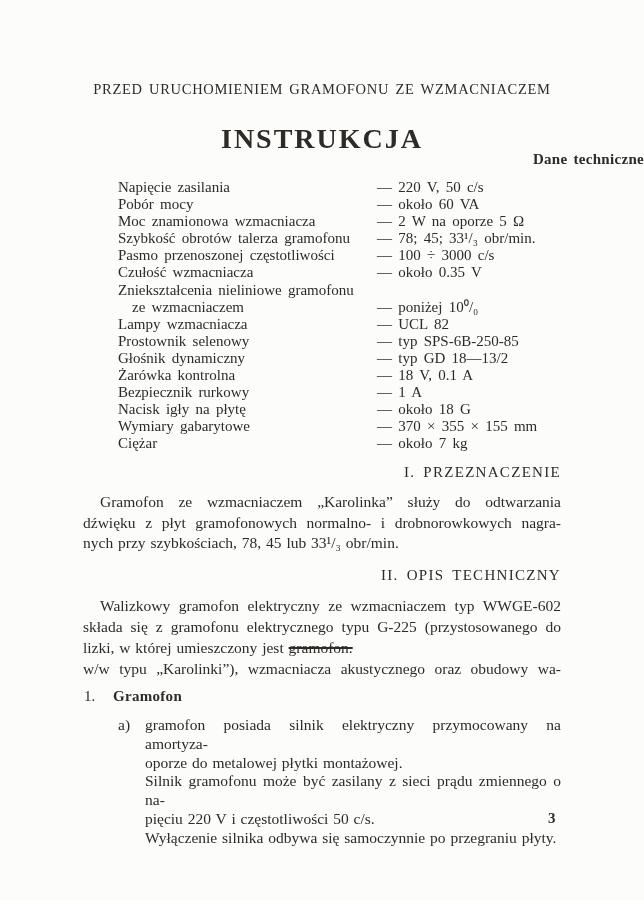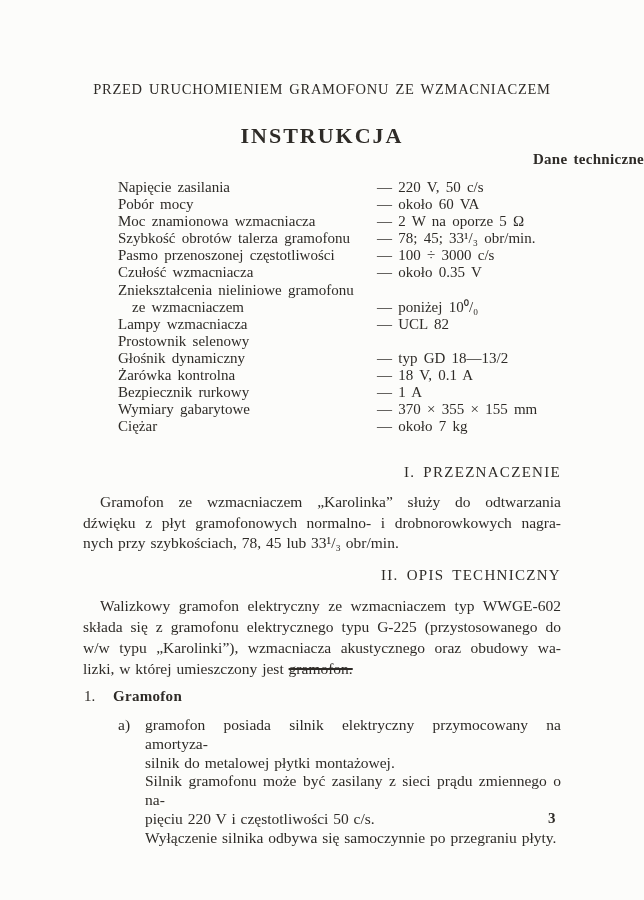--- a/index.html
+++ b/index.html
@@ -29,21 +29,21 @@
     word-spacing: 2px;
   }
   
   .title {
     position: absolute;
     top: 123px;
     left: 0;
     width: 100%;
     margin: 0;
     text-align: center;
-    font-size: 22px;
+    font-size: 28px;
     font-weight: bold;
     letter-spacing: 2px;
   }
   .subtitle {
     position: absolute;
     top: 151px;
     left: 0;
     width: 100%;
     margin: 0;
     text-align: right;
@@ -166,32 +166,37 @@
       <div class="spec-row">
         <span class="spec-label ind">ze wzmacniaczem</span>
         <span class="spec-value">— poniżej 10⁰/₀</span>
       </div>
       <div class="spec-row">
         <span class="spec-label">Lampy wzmacniacza</span>
         <span class="spec-value">— UCL 82</span>
       </div>
       <div class="spec-row">
         <span class="spec-label">Prostownik selenowy</span>
+        <span class="spec-value">— typ SPS-6B-250-85</span>
       </div>
       <div class="spec-row">
         <span class="spec-label">Głośnik dynamiczny</span>
         <span class="spec-value">— typ GD 18—13/2</span>
       </div>
       <div class="spec-row">
         <span class="spec-label">Żarówka kontrolna</span>
         <span class="spec-value">— 18 V, 0.1 A</span>
       </div>
       <div class="spec-row">
         <span class="spec-label">Bezpiecznik rurkowy</span>
         <span class="spec-value">— 1 A</span>
+      </div>
+      <div class="spec-row">
+        <span class="spec-label">Nacisk igły na płytę</span>
+        <span class="spec-value">— około 18 G</span>
       </div>
       <div class="spec-row">
         <span class="spec-label">Wymiary gabarytowe</span>
         <span class="spec-value">— 370 × 355 × 155 mm</span>
       </div>
       <div class="spec-row">
         <span class="spec-label">Ciężar</span>
         <span class="spec-value">— około 7 kg</span>
       </div>
     </div>
@@ -200,33 +205,33 @@
   <div class="para p1" id="para1">
       <div class="line j ind">Gramofon ze wzmacniaczem „Karolinka” służy do odtwarzania</div>
       <div class="line j">dźwięku z płyt gramofonowych normalno- i drobnorowkowych nagra-</div>
       <div class="line">nych przy szybkościach, 78, 45 lub 33¹/₃ obr/min.</div>
     </div>
 
   <div class="sec-heading s2">II. OPIS TECHNICZNY</div>
   <div class="para p2" id="para2">
       <div class="line j ind">Walizkowy gramofon elektryczny ze wzmacniaczem typ WWGE-602</div>
       <div class="line j">składa się z gramofonu elektrycznego typu G-225 (przystosowanego do</div>
+      <div class="line"><span>lizki, w której umieszczony jest </span><span class="struck">gramofon.</span></div>
       <div class="line j">w/w typu „Karolinki”), wzmacniacza akustycznego oraz obudowy wa-</div>
-      <div class="line"><span>lizki, w której umieszczony jest </span><span class="struck">gramofon.</span></div>
     </div>
 
   <div class="sub-heading">
     <span class="num">1.</span><span class="bold">Gramofon</span>
   </div>
 
   <div class="item-a">
     <span class="marker">a)</span>
     <div class="item-lines" id="itemA">
         <div class="line j">gramofon posiada silnik elektryczny przymocowany na amortyza-</div>
-        <div class="line">silnik do metalowej płytki montażowej.</div>
+        <div class="line">oporze do metalowej płytki montażowej.</div>
         <div class="line j">Silnik gramofonu może być zasilany z sieci prądu zmiennego o na-</div>
         <div class="line">pięciu 220 V i częstotliwości 50 c/s.</div>
         <div class="line">Wyłączenie silnika odbywa się samoczynnie po przegraniu płyty.</div>
       </div>
   </div>
 
   <div class="page-number">3</div>
 
 </div>
 

